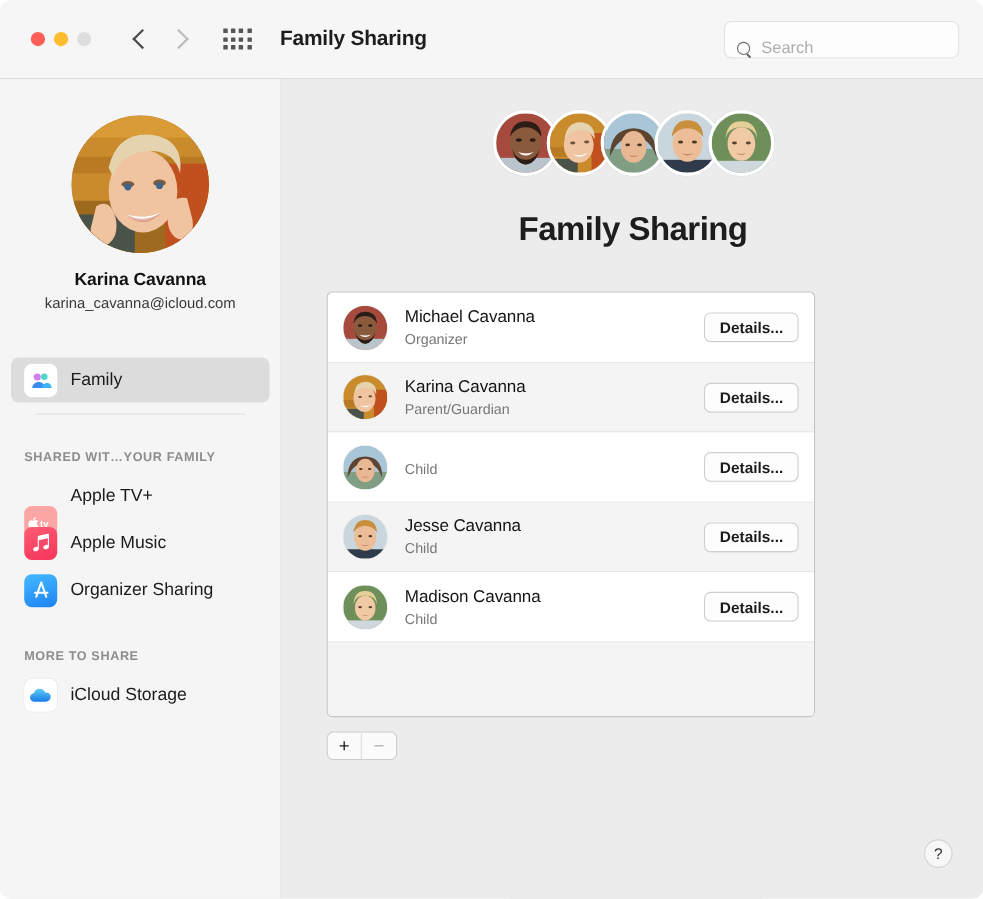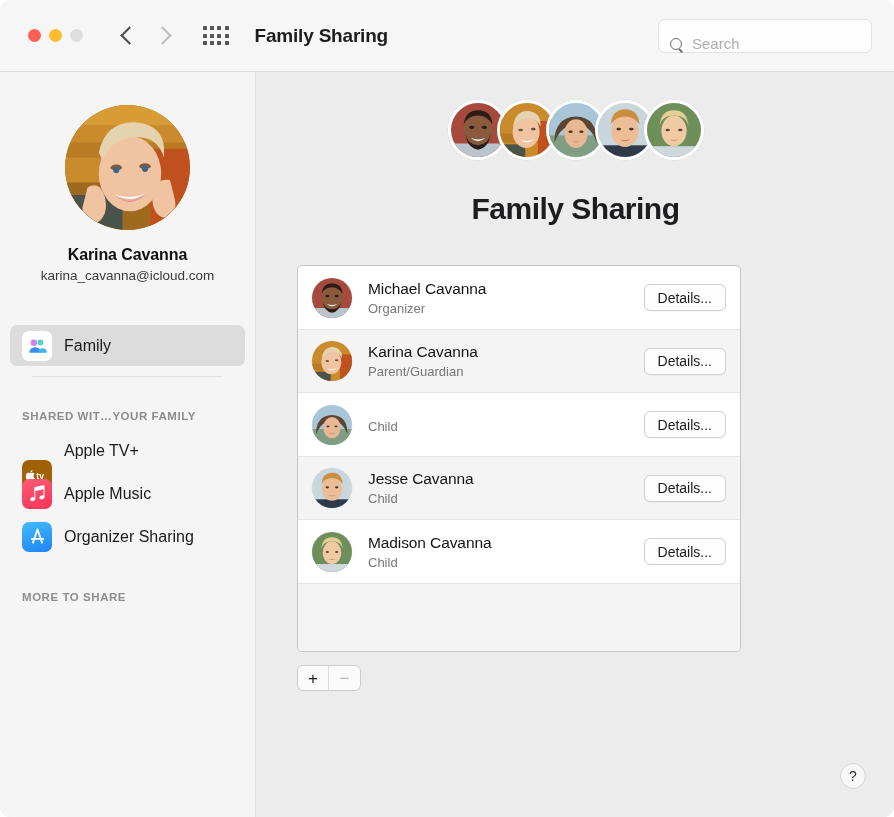--- a/index.html
+++ b/index.html
@@ -118,21 +118,21 @@
     font-size:11.5px; font-weight:bold; color:#8d8d8d;
     letter-spacing:0.55px; margin:33px 0 7px 22px;
   }
   .slist { padding:0 10px; }
   .slist .nav-item { height:43px; }
 
   .appicon { width:30px; height:30px; border-radius:7px; flex:none;
              display:flex; align-items:center; justify-content:center;
              position:relative; overflow:hidden; }
   .ic-family { background:#fff; box-shadow:0 0 0 0.5px #e3e3e3; }
-  .ic-tv   { background:#a16207;margin-top:48px; }
+  .ic-tv   { background:#fca5a5;margin-top:48px; }
   .ic-music{ background:linear-gradient(160deg,#fb5c74,#f7345a); }
   .ic-app  { background:linear-gradient(165deg,#45b9ff,#1d84f5); }
   .ic-cloud{ background:#fff; box-shadow:0 0 0 0.5px #e3e3e3; }
   .ic-loc  { background:linear-gradient(165deg,#bdbdbd,#9b9b9b); }
 
   
   .main { position:absolute; top:72px; left:257px; right:0; bottom:0; background:#ececec; }
 
   .cluster {
     position:absolute; left:0; right:0; top:28px;
@@ -172,20 +172,21 @@
     box-shadow:0 0 0 0.5px rgba(0,0,0,.08);
   }
   .row-txt { margin-left:16px; flex:1; }
   .row-name { font-size:15.5px; color:#141414; letter-spacing:-0.1px; }
   .row-role { font-size:13px; color:#777; margin-top:3px; }
   .details-btn {
     background:#fdfdfd; border:1px solid #cfcfcf; border-radius:6px;
     height:27px; padding:0 13px; font-size:14px; color:#1b1b1b;
     font-family:"Liberation Sans", sans-serif;
     box-shadow:0 0.5px 0.5px rgba(0,0,0,.05);
+    font-weight:bold;
   }
   .filler { background:#f4f4f4; height:70px; }
 
   .addrem {
     position:absolute; left:40px; top:593px;
     display:flex; height:26px;
     border:1px solid #cdcdcd; border-radius:6px; overflow:hidden;
     background:#fbfbfb;
   }
   .addrem button {
@@ -319,20 +320,34 @@
           <svg width="19" height="19" viewBox="0 0 20 20">
             <path d="M10 2.6 5.2 16.4M10 2.6l4.8 13.8M4 12.5h12" stroke="#fff" stroke-width="1.9" stroke-linecap="round" fill="none"></path>
           </svg>
         </span>
         <span>Organizer Sharing</span>
       </div>
     </div>
 
     <div class="group-title">MORE TO SHARE</div>
     <div class="slist">
+      <div class="nav-item">
+        <span class="appicon ic-cloud">
+          <svg width="22" height="16" viewBox="0 0 24 16">
+            <defs>
+                <linearGradient id="cg" x1="0" y1="0" x2="0" y2="1">
+              <stop offset="0" stop-color="#5ec8f5"></stop>
+                  <stop offset="1" stop-color="#1a7ee8"></stop>
+            </linearGradient>
+              </defs>
+            <path d="M6 14.4c-2.6 0-4.6-1.9-4.6-4.2 0-2.1 1.6-3.8 3.8-4.1.6-2.6 2.9-4.5 5.7-4.5 2.6 0 4.8 1.6 5.6 3.9.3-.1.6-.1 1-.1 2.5 0 4.4 1.8 4.4 4.2 0 2.6-2.1 4.8-5 4.8z" fill="url(#cg)"></path>
+          </svg>
+        </span>
+        <span>iCloud Storage</span>
+      </div>
     </div>
   </div>
 
   <div class="main">
 
     <div class="cluster">
       <span class="cav">
         <svg class="portrait" viewBox="0 0 60 60">
           <rect width="60" height="60" fill="#a64a3e"></rect>
           <rect y="45" width="60" height="15" fill="#b9c4cc"></rect>

